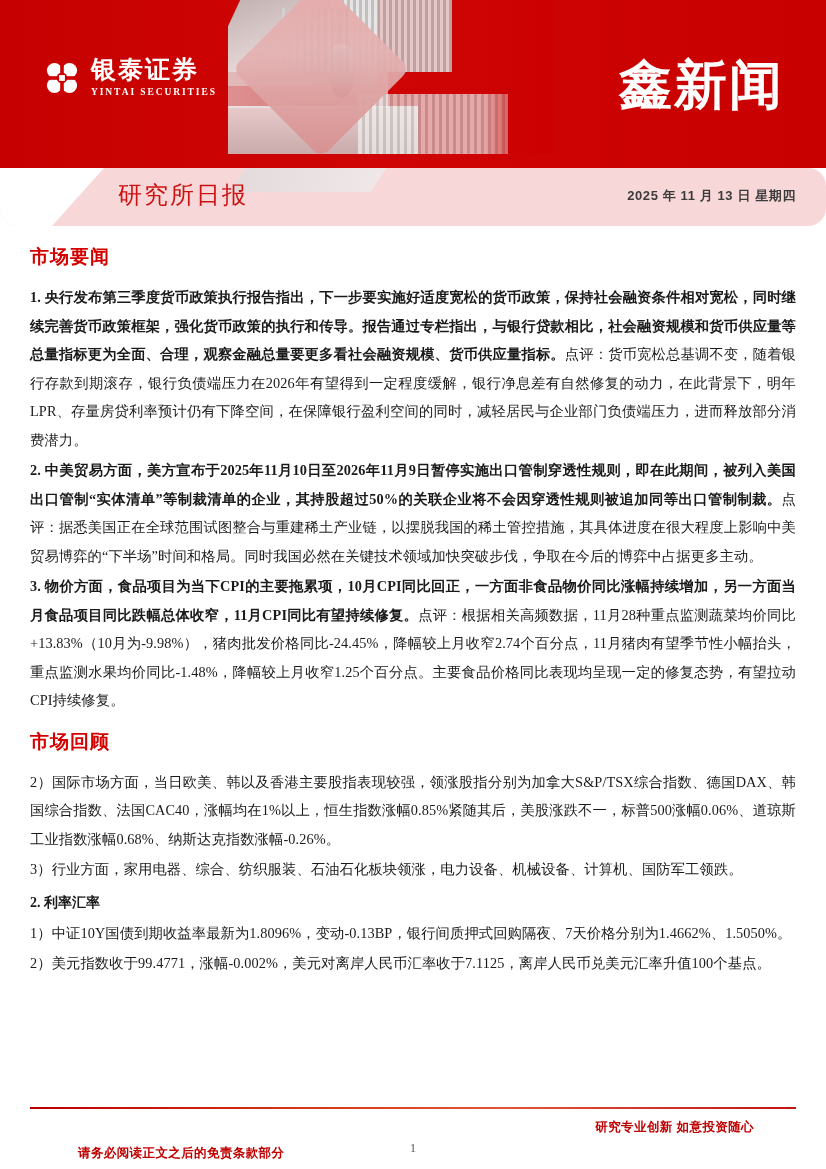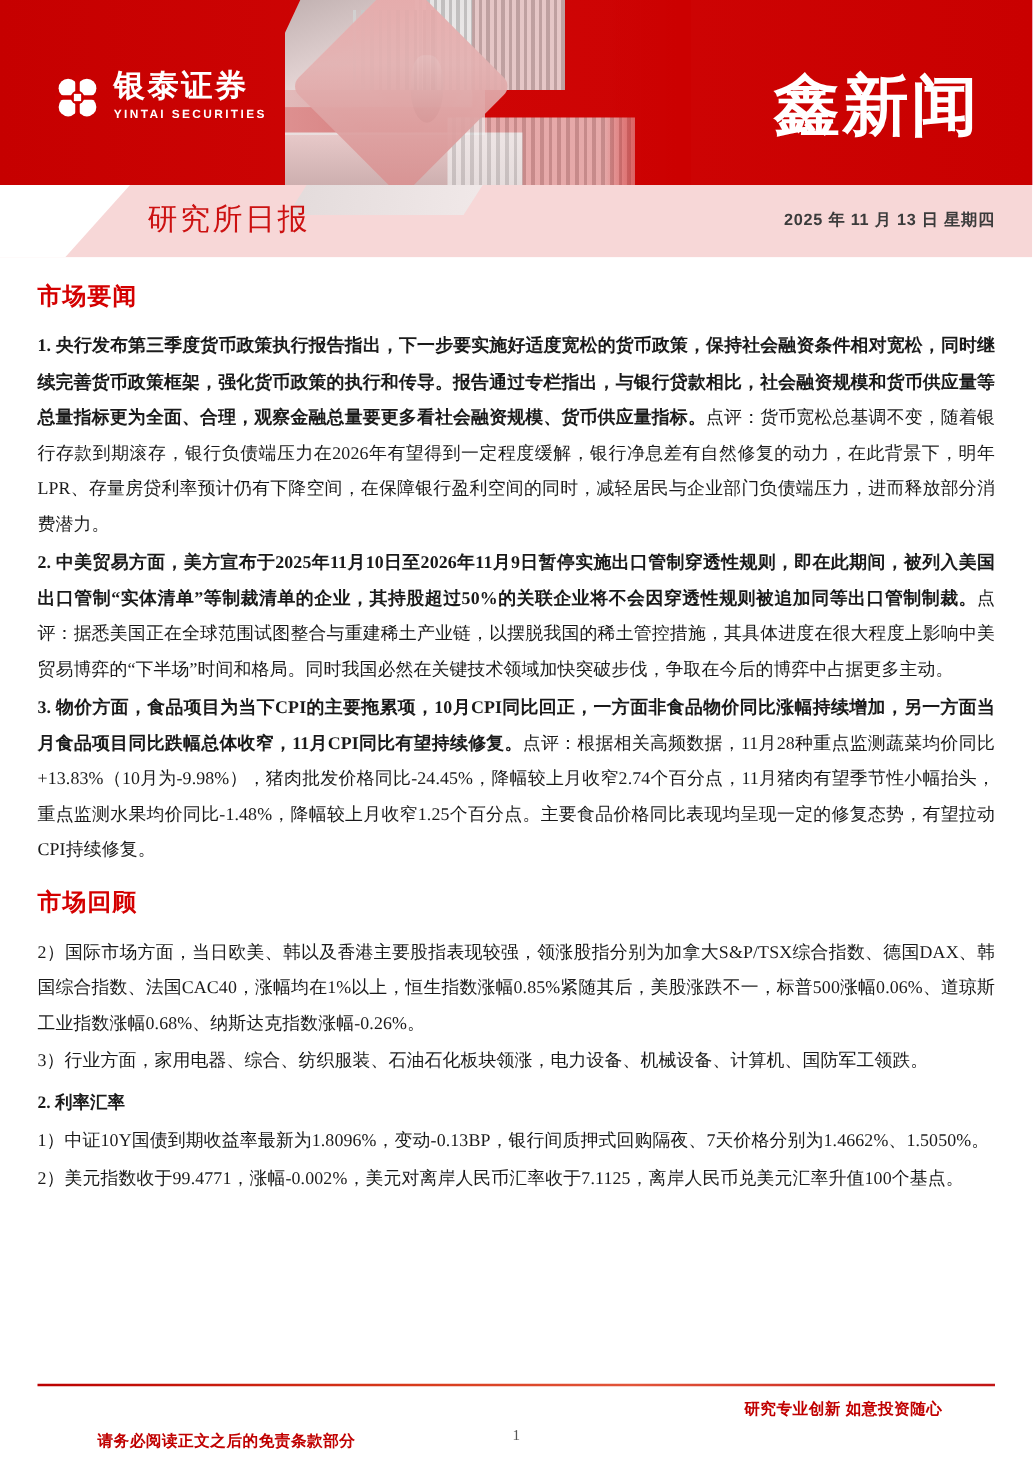--- a/index.html
+++ b/index.html
@@ -13,21 +13,21 @@
     font-family: "Liberation Serif", "DejaVu Serif", serif;
     color: #1a1a1a;
     position: relative;
     overflow: hidden;
   }
 
   
   .banner {
     position: relative;
     width: 826px;
-    height: 148px;
+    height: 168px;
     background: #be185d;
     overflow: hidden;
   }
   .banner-bg-deep {
     position: absolute;
     inset: 0;
     background: linear-gradient(90deg, #c60000 0%, #cf0505 45%, #c90000 100%);
   }
   
   .collage {
@@ -124,21 +124,21 @@
   .logo-mark svg { display:block; }
   .logo-text { line-height: 1; }
   .logo-cn {
     font-family: "Liberation Sans", sans-serif;
     font-weight: 700;
     font-size: 25px;
     letter-spacing: 2px;
     color: #ffffff;
   }
   .logo-en {
-    font-family: Liberation Sans, sans-serif;
+    font-family: Liberation Serif, serif;
     font-size: 9.5px;
     font-weight: 700;
     letter-spacing: 1.9px;
     color: #ffffff;
     margin-top: 4px;
   }
 
   
   .banner-title {
     position: absolute;
@@ -153,20 +153,21 @@
     margin-top: 20px;
   }
 
   
   .subband {
     position: relative;
     width: 826px;
     height: 58px;
     background: #ffffff;
     overflow: hidden;
+    border-radius: 18px;
   }
   .subband-pink {
     position: absolute;
     left: 0; top: 0; right: 0; bottom: 0;
     background: #f7d7d7;
     clip-path: polygon(62px 0, 826px 0, 826px 58px, 0 58px, 0 30px);
   }
   .subband-white-wedge {
     position: absolute;
     left: 0; top: 0;

